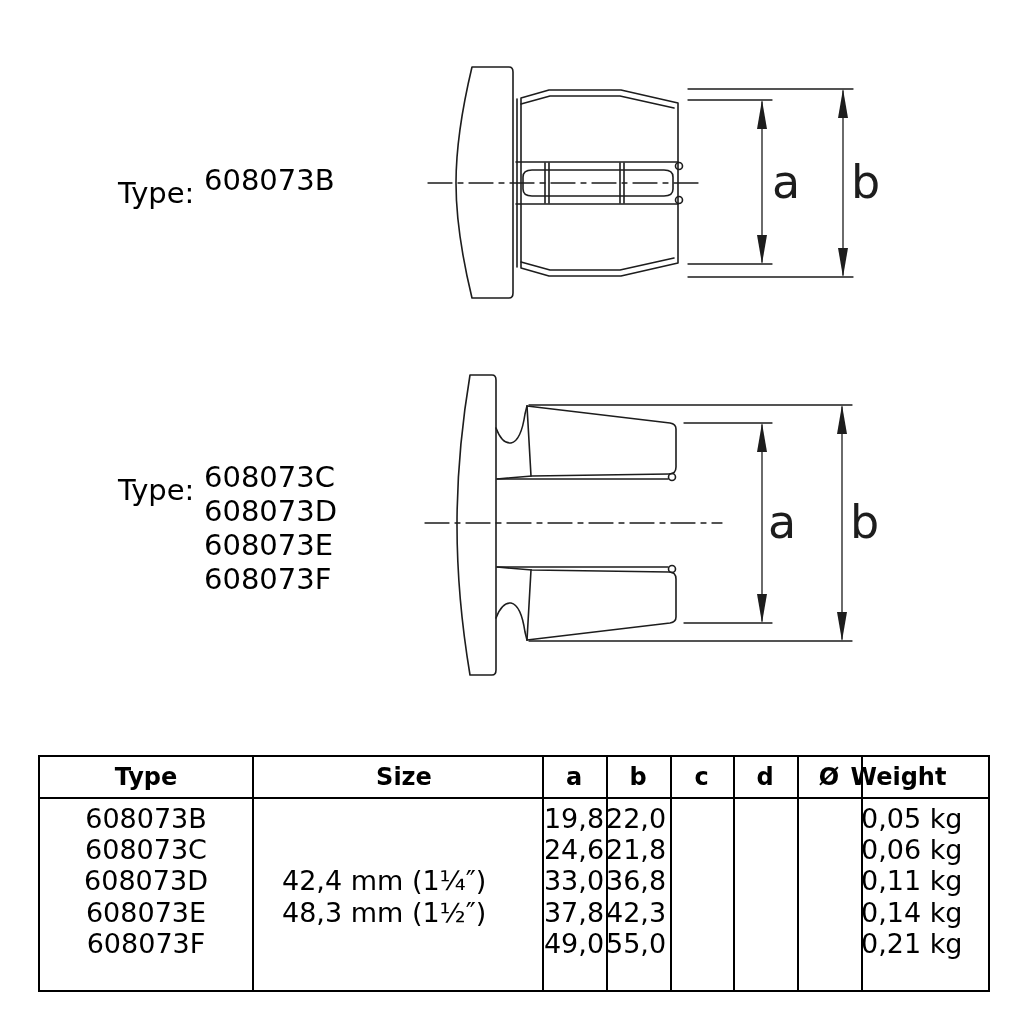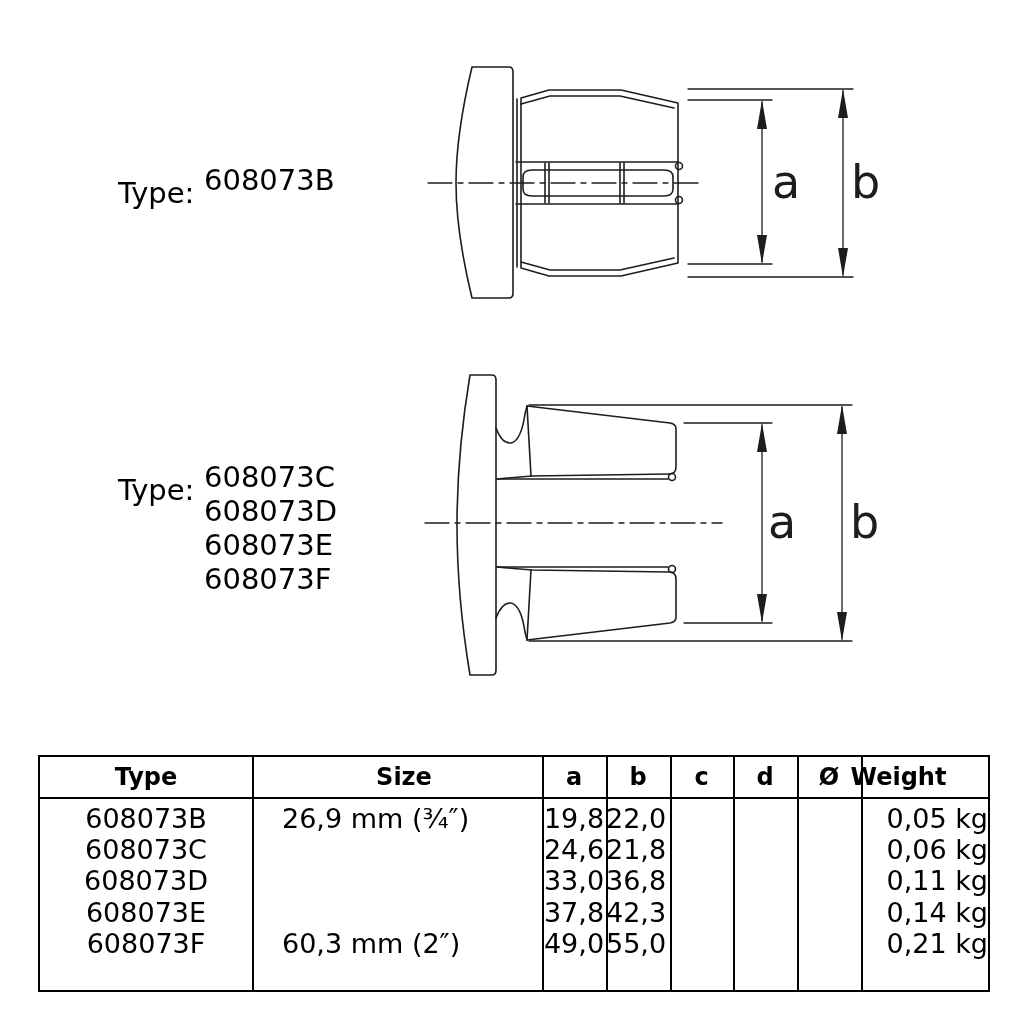--- a/index.html
+++ b/index.html
@@ -14,21 +14,21 @@
               border:2px solid #000;background:#fff;}
   .vline{position:absolute;top:0;bottom:0;width:2px;background:#000;}
   .hline{position:absolute;left:0;right:0;height:2px;background:#000;top:40px;}
   .hcell{position:absolute;top:0;height:56px;line-height:40px;text-align:center;
          font-weight:bold;font-size:24px;}
   .trow{position:absolute;left:0;width:100%;height:31px;line-height:31px;font-size:27px;}
   .c-type{position:absolute;left:0;width:212px;text-align:center;}
   .c-size{position:absolute;left:242px;text-align:left;white-space:nowrap;}
   .c-a{position:absolute;left:502px;width:64px;text-align:center;}
   .c-b{position:absolute;left:566px;width:64px;}
-  .c-w{position:absolute;left:821px;width:127px;text-align:right;white-space:nowrap;}
+  .c-w{position:absolute;left:821px;width:127px;text-align:left;white-space:nowrap;}
   .dimtext{font-size:46px;fill:#1d1d1d;stroke:none;font-family:"DejaVu Sans","Liberation Sans",sans-serif;}
 </style>
 </head>
 <body>
 
 <div class="page">
 
   <svg width="1024" height="1024" viewBox="0 0 1024 1024">
     <g stroke="#1d1d1d" stroke-width="1.6" fill="none" stroke-linecap="round" stroke-linejoin="round">
 
@@ -147,45 +147,45 @@
     <div class="hcell" style="left:219px;width:290px;">Size</div>
     <div class="hcell" style="left:502px;width:64px;">a</div>
     <div class="hcell" style="left:566px;width:64px;">b</div>
     <div class="hcell" style="left:630px;width:63px;">c</div>
     <div class="hcell" style="left:693px;width:64px;">d</div>
     <div class="hcell" style="left:757px;width:64px;">Ø</div>
     <div class="hcell" style="left:775px;width:127px;margin-left:20px;">Weight</div>
 
     <div class="trow" style="top:46px;">
       <span class="c-type">608073B</span>
-      <span class="c-size">26,9 mm (¾″)</span>
       <span class="c-a">19,8</span>
       <span class="c-b">22,0</span>
       <span class="c-w">0,05 kg</span>
     </div>
     <div class="trow" style="top:77px;">
       <span class="c-type">608073C</span>
       <span class="c-a">24,6</span>
       <span class="c-b">21,8</span>
       <span class="c-w">0,06 kg</span>
     </div>
     <div class="trow" style="top:108px;">
       <span class="c-type">608073D</span>
+      <span class="c-size">42,4 mm (1¼″)</span>
       <span class="c-a">33,0</span>
       <span class="c-b">36,8</span>
       <span class="c-w">0,11 kg</span>
     </div>
     <div class="trow" style="top:140px;">
       <span class="c-type">608073E</span>
+      <span class="c-size">48,3 mm (1½″)</span>
       <span class="c-a">37,8</span>
       <span class="c-b">42,3</span>
       <span class="c-w">0,14 kg</span>
     </div>
     <div class="trow" style="top:171px;">
       <span class="c-type">608073F</span>
-      <span class="c-size">60,3 mm (2″)</span>
       <span class="c-a">49,0</span>
       <span class="c-b">55,0</span>
       <span class="c-w">0,21 kg</span>
     </div>
   </div>
 
 </div>
 
 </body></html>

